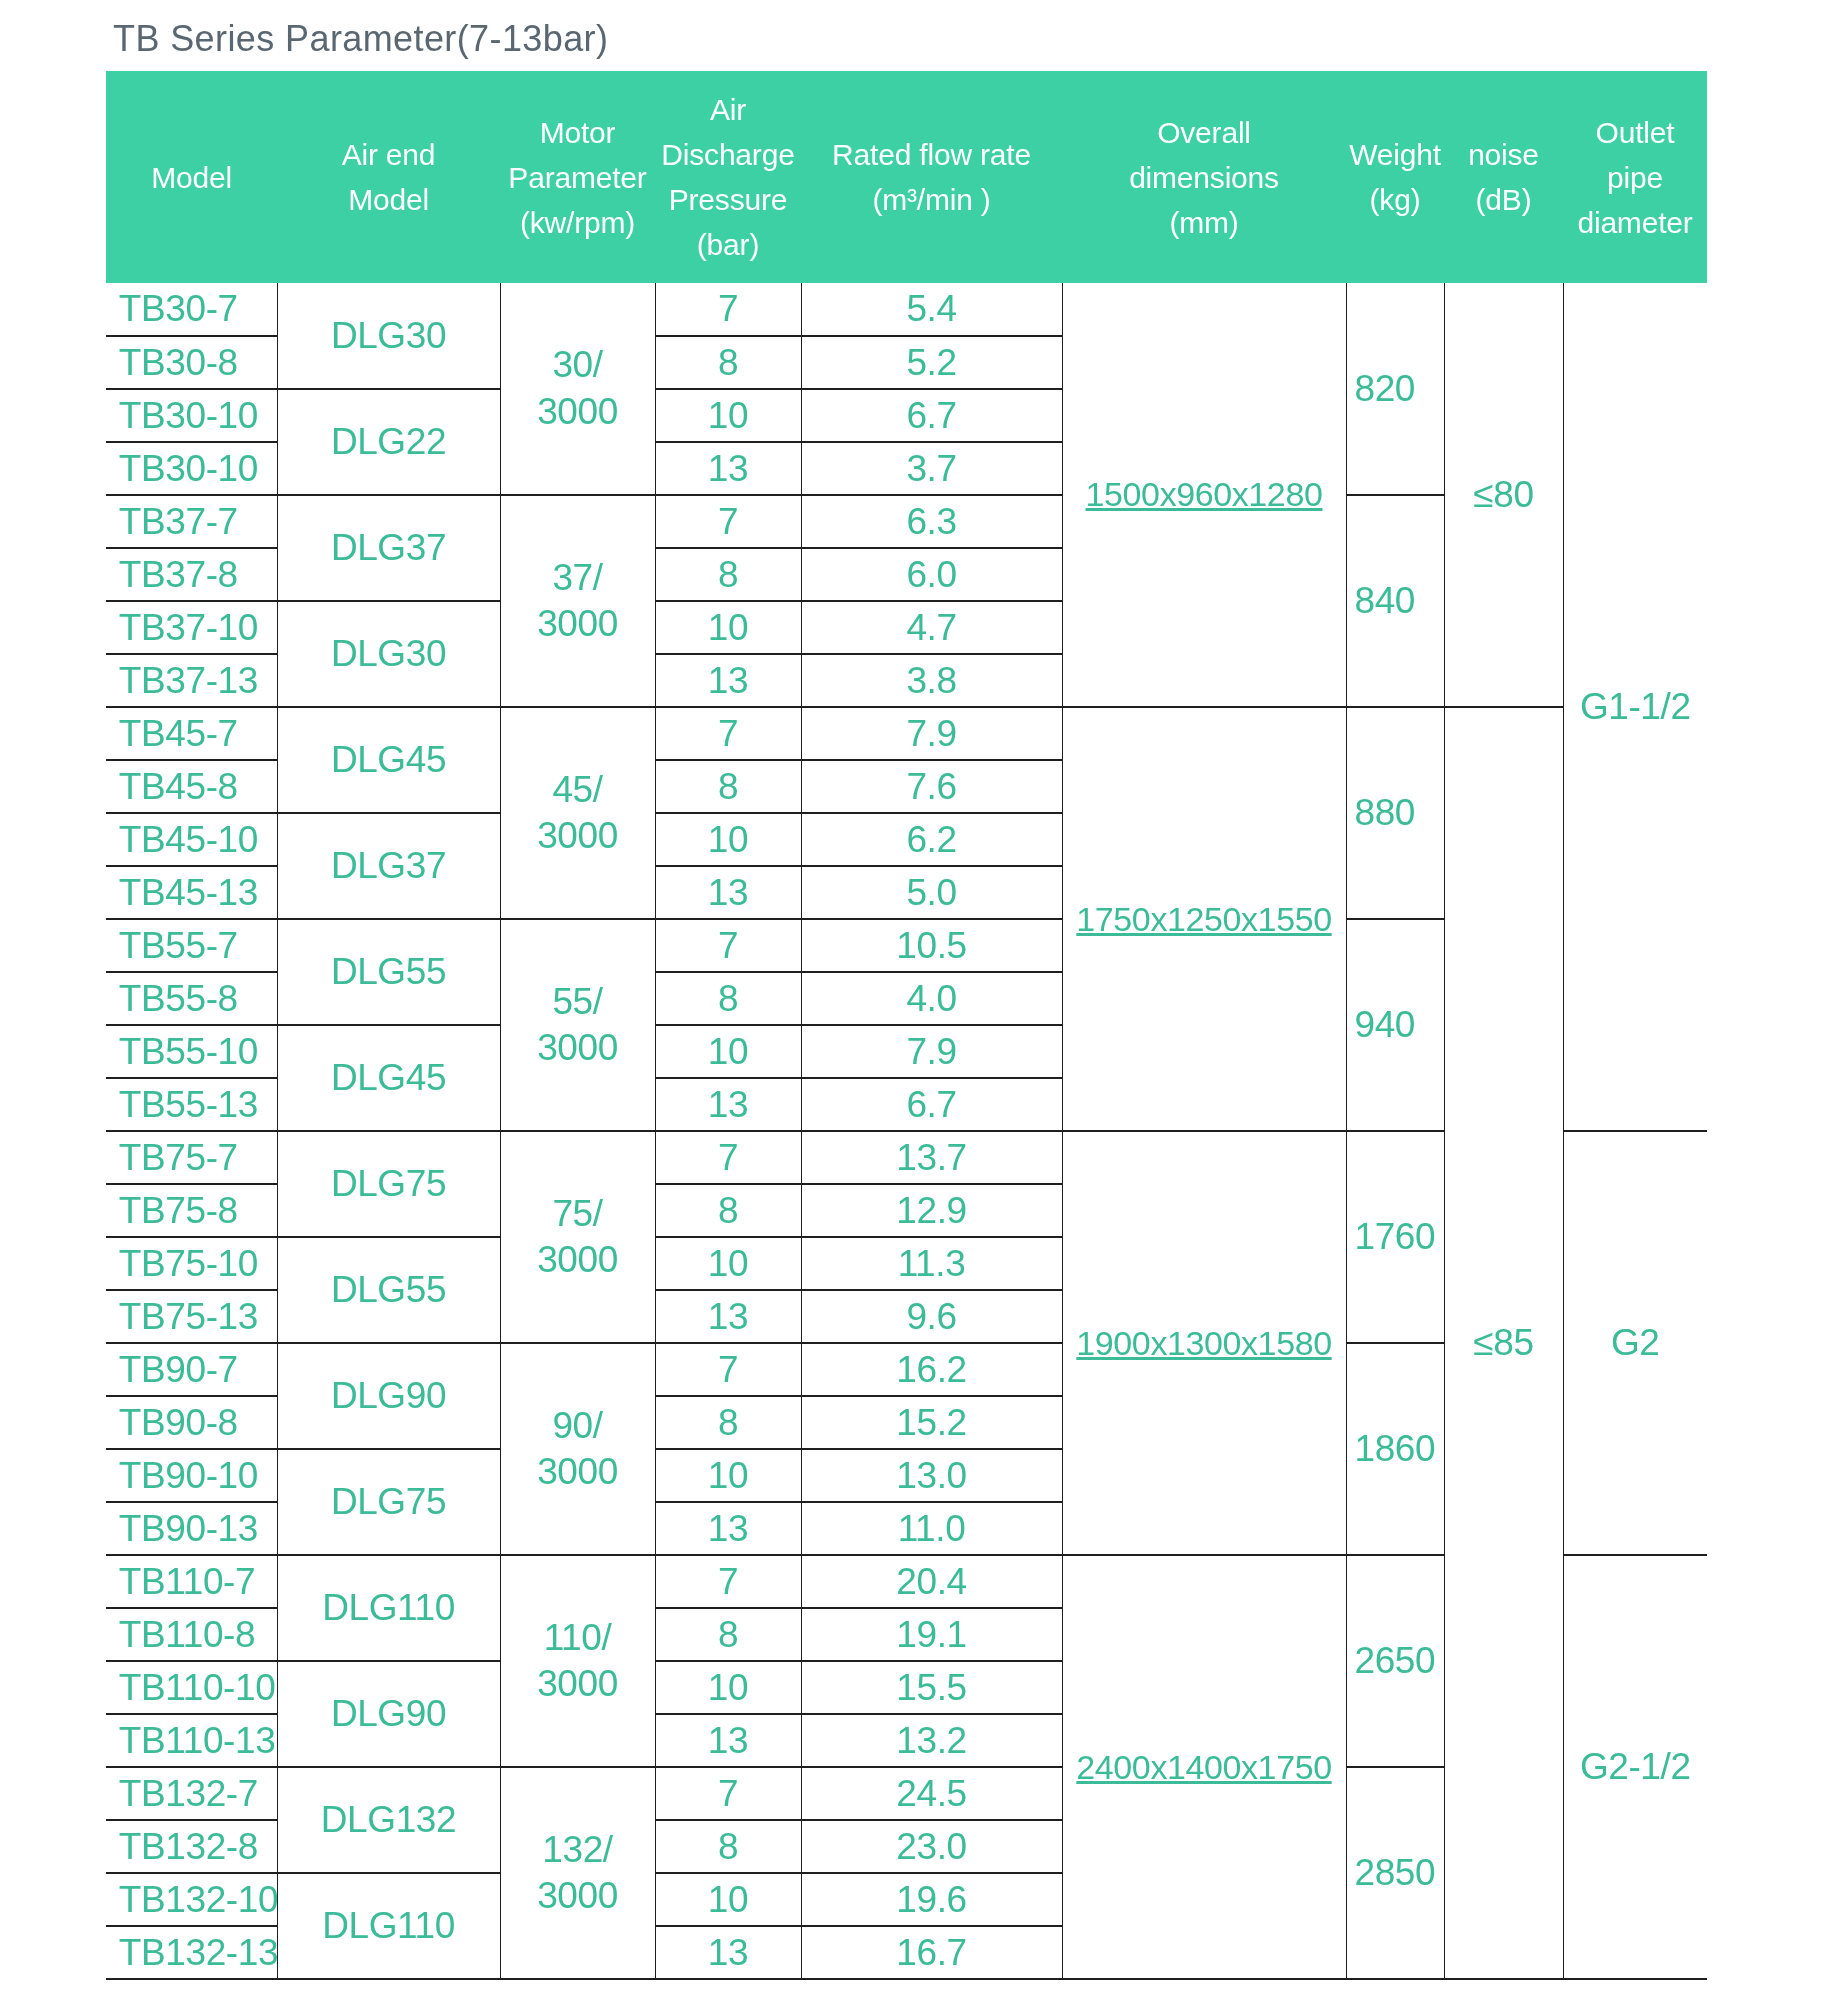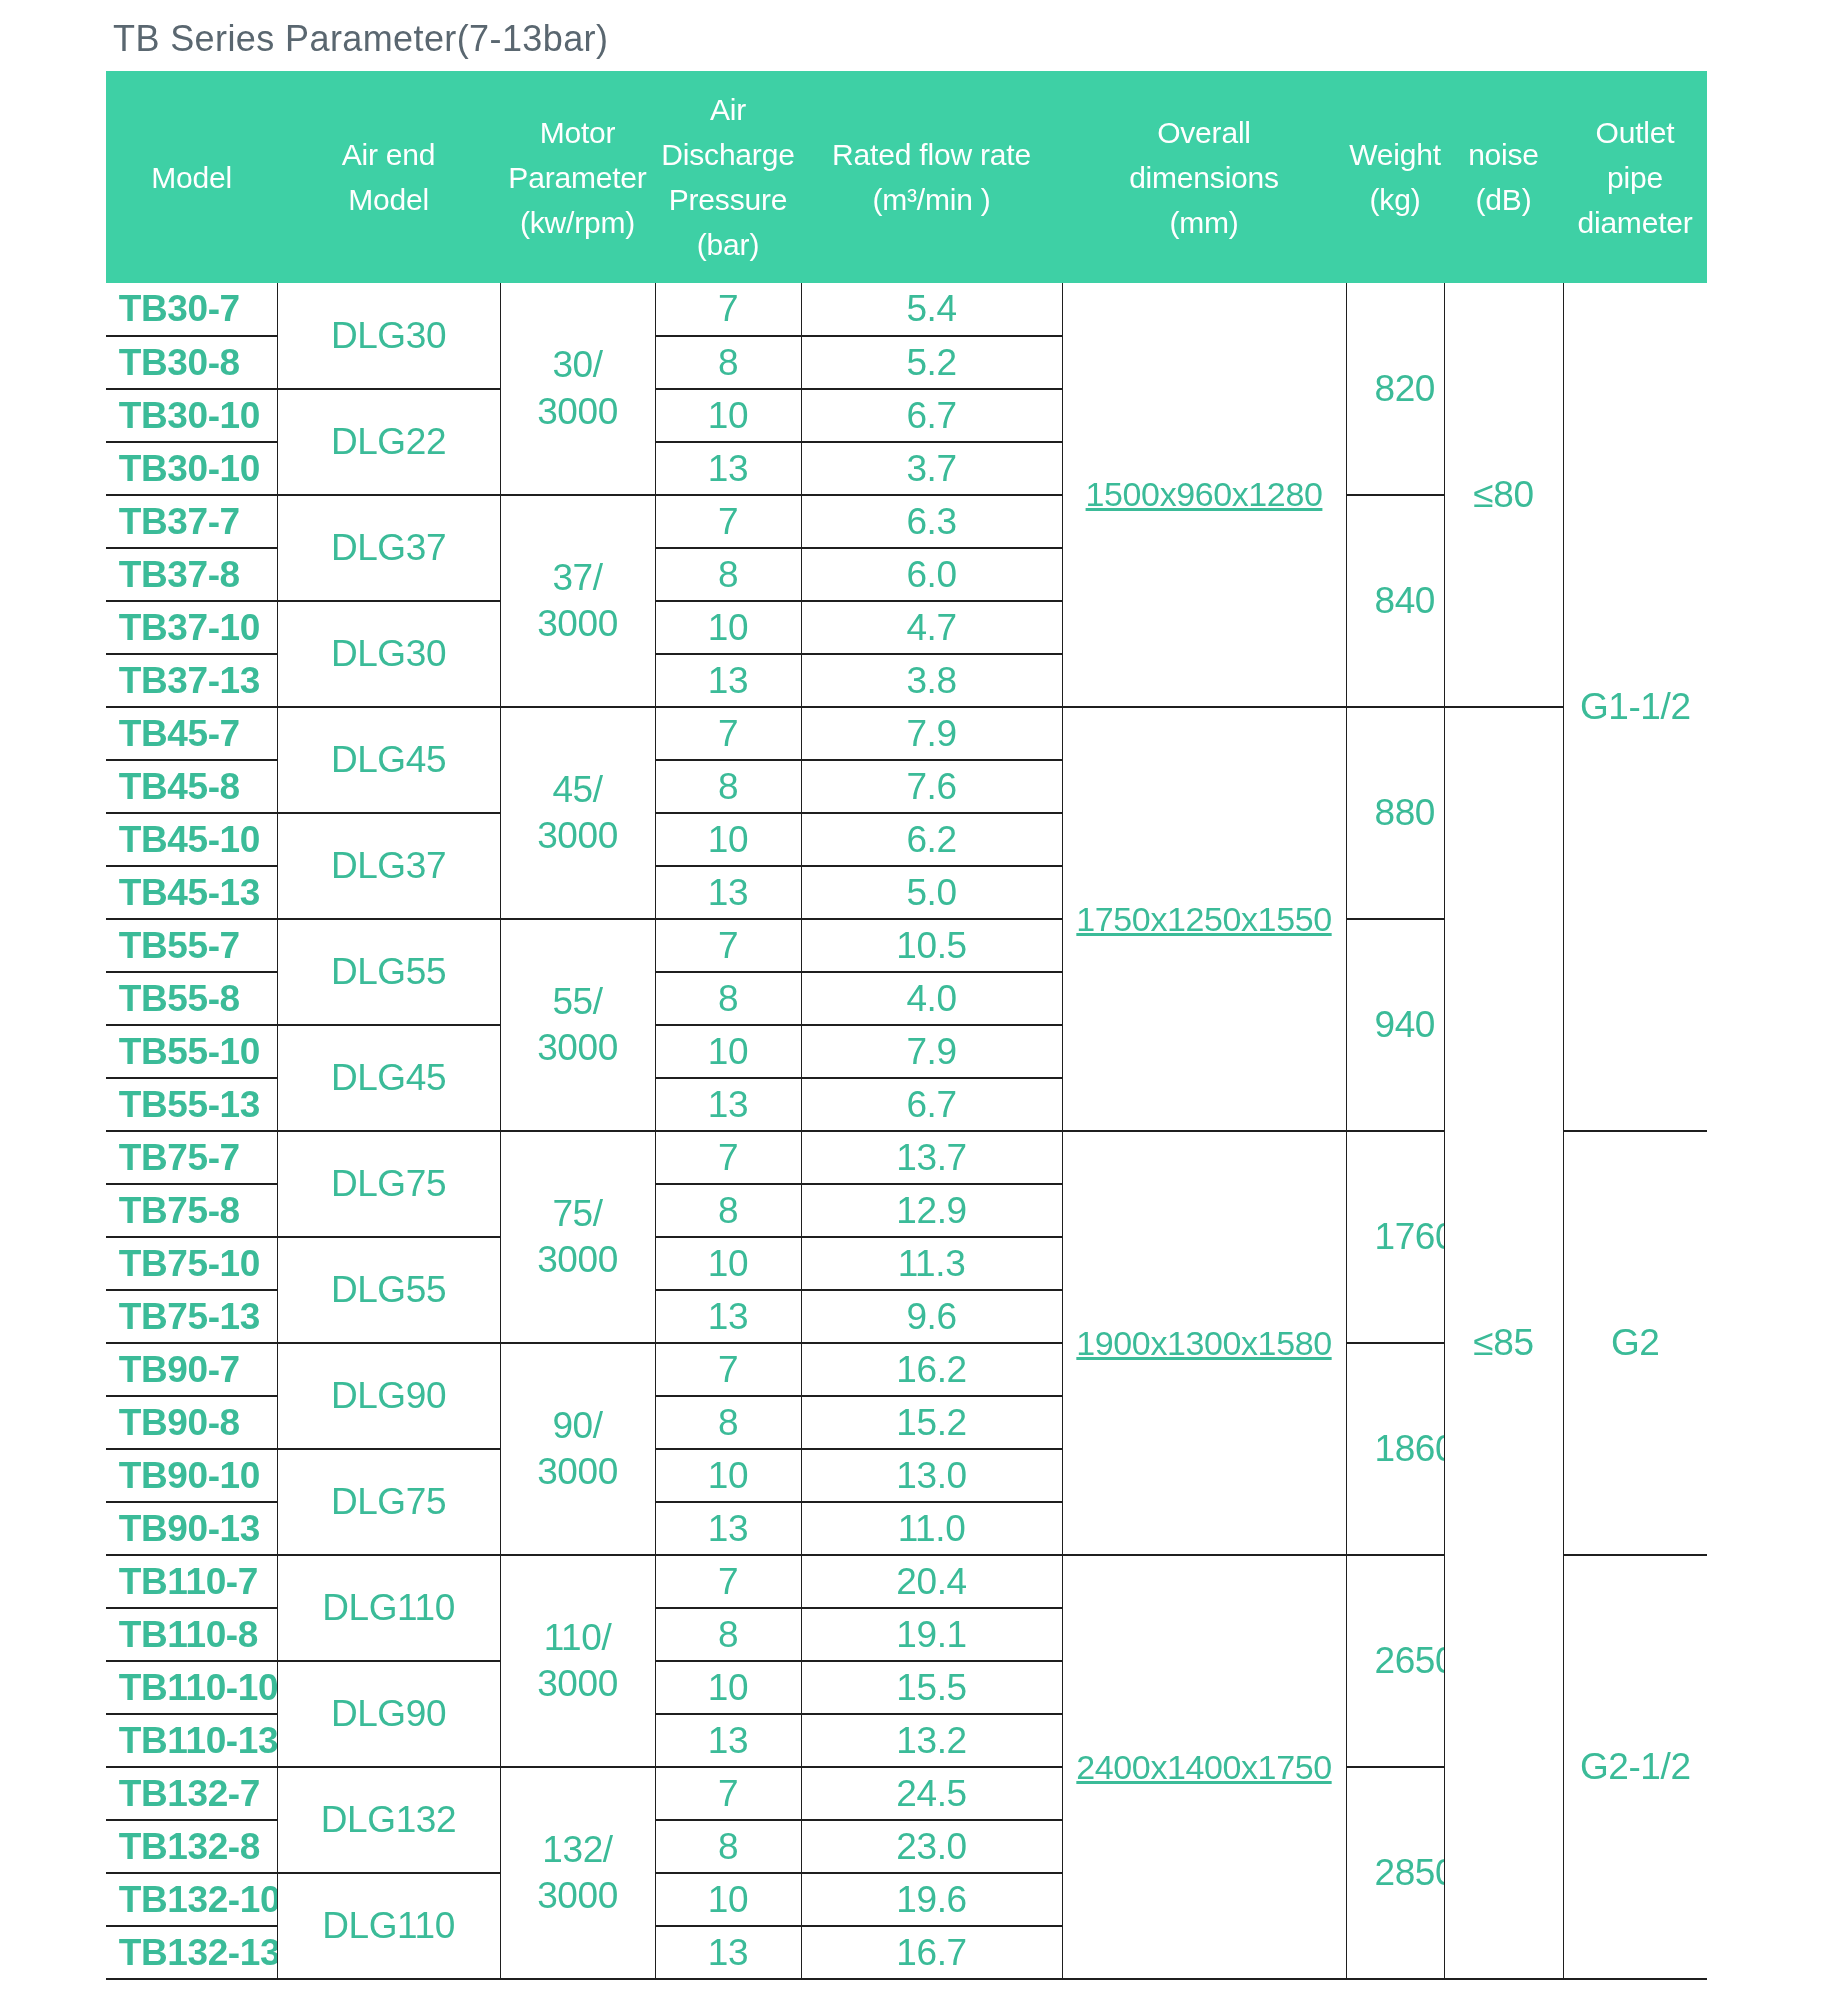--- a/index.html
+++ b/index.html
@@ -55,23 +55,23 @@
     color:var(--body-text);
     font-size:37px;
     letter-spacing:-0.4px;
     text-align:center;
     vertical-align:middle;
     padding:0;
     white-space:nowrap;
     overflow:hidden;
   }
   tbody tr:first-child td{border-top:none;}
-  tbody td.td-model{border-left:none;text-align:left;padding-left:12.8px;font-weight:bold;}
+  tbody td.td-model{border-left:none;text-align:left;padding-left:12.8px;}
   tbody td.td-outlet{border-right:none;}
-  tbody td.td-weight{text-align:left;padding-left:28px;}
+  tbody td.td-weight{text-align:left;padding-left:8px;}
   tbody td.td-dims{font-size:34px;text-decoration:underline;}
   tbody td .mline{display:block;line-height:1.25;}
 </style>
 </head>
 <body>
 
 <div class="page">
   <div class="title">TB Series Parameter(7-13bar)</div>
 
   <div class="table-wrap">

